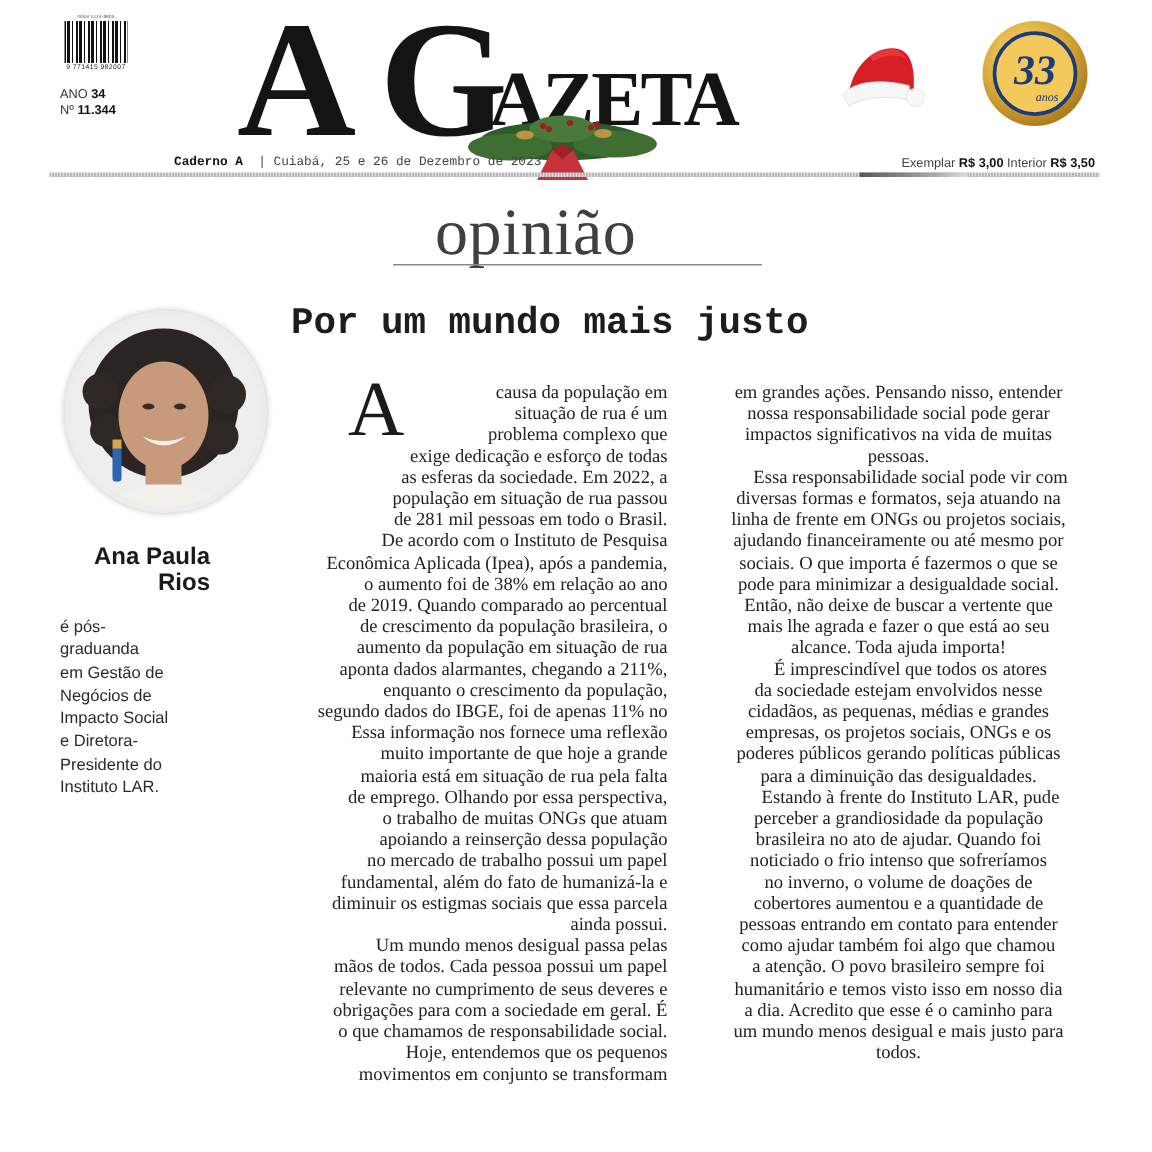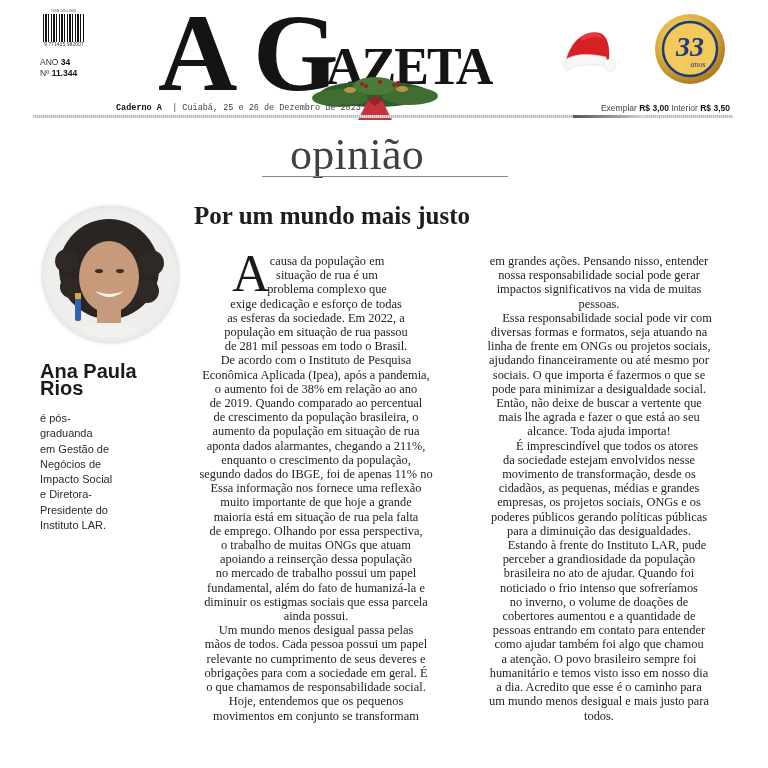--- a/index.html
+++ b/index.html
@@ -30,32 +30,32 @@
   .mast-rule { position:absolute; left:33px; top:115px; width:700px; height:3px; background:repeating-linear-gradient(90deg,#b9b9b9 0 1px,#e0e0e0 1px 2px); }
   .mast-rule-dark { position:absolute; left:573px; top:115px; width:72px; height:3px; background:linear-gradient(90deg,#555,#aaa 70%,#ddd); }
 
   
   .section-title { position:absolute; left:290px; top:132px; font-family:"Liberation Serif", serif; font-size:44px; line-height:46px; color:#404040; letter-spacing:0.3px; }
   .section-rule { position:absolute; left:262px; top:176px; width:246px; height:1px; background:#888; }
 
   
   .photo-wrap { position:absolute; left:43px; top:207px; width:135px; height:135px; border-radius:50%; background:#ececec; box-shadow:0 0 4px rgba(0,0,0,0.25); overflow:hidden; }
   .photo-inner { position:absolute; left:4px; top:4px; width:127px; height:127px; border-radius:50%; background:#f0efee; overflow:hidden; }
-  .author-name { position:absolute; left:40px; top:363px; width:100px; text-align:left; font-family:"Liberation Sans", sans-serif; font-weight:bold; font-size:20px; line-height:17px; color:#1a1a1a; }
+  .author-name { position:absolute; left:40px; top:363px; width:100px; text-align:right; font-family:"Liberation Sans", sans-serif; font-weight:bold; font-size:16px; line-height:17px; color:#1a1a1a; }
   .author-bio { position:absolute; left:40px; top:411px; width:100px; font-family:"Liberation Sans", sans-serif; font-size:11px; line-height:15.3px; color:#2a2a2a; }
 
   
-  .headline { position:absolute; left:194px; top:201px; font-family:Liberation Serif, serif; font-weight:bold; font-size:25px; line-height:30px; color:#1d1d1d; }
+  .headline { position:absolute; left:194px; top:201px; font-family:Liberation Mono, monospace; font-weight:bold; font-size:25px; line-height:30px; color:#1d1d1d; }
 
   
   .col { position:absolute; font-family:"Liberation Serif", serif; font-size:12.4px; line-height:14.2px; color:#222; }
   .col1 { left:187px; top:254px; width:258px; }
   .col2 { left:459px; top:254px; width:280px;text-align:center; }
   .line { display:block; white-space:nowrap; }
-  .col1 .line { text-align:center; }
+  .col1 .line { text-align:right; }
   .dropcap-row { position:relative; }
   .dropcap { position:absolute; left:45px; top:-4px; font-family:"Liberation Serif", serif; font-size:52px; line-height:48px; color:#1a1a1a; }
   .dc-lines { padding-left:22px; }
 </style>
 </head>
 <body>
 
 <div class="barcode">
   <div class="isbn">ISSN 1414-9605</div>
   <div class="bars"></div>
@@ -217,21 +217,20 @@
   <span class="line">diversas formas e formatos, seja atuando na</span>
   <span class="line">linha de frente em ONGs ou projetos sociais,</span>
   <span class="line">ajudando financeiramente ou até mesmo por</span>
   <span class="line">sociais. O que importa é fazermos o que se</span>
   <span class="line">pode para minimizar a desigualdade social.</span>
   <span class="line">Então, não deixe de buscar a vertente que</span>
   <span class="line">mais lhe agrada e fazer o que está ao seu</span>
   <span class="line">alcance. Toda ajuda importa!</span>
   <span class="line" style="padding-left:16px">É imprescindível que todos os atores</span>
   <span class="line">da sociedade estejam envolvidos nesse</span>
-  <span class="line">movimento de transformação, desde os</span>
   <span class="line">cidadãos, as pequenas, médias e grandes</span>
   <span class="line">empresas, os projetos sociais, ONGs e os</span>
   <span class="line">poderes públicos gerando políticas públicas</span>
   <span class="line">para a diminuição das desigualdades.</span>
   <span class="line" style="padding-left:16px">Estando à frente do Instituto LAR, pude</span>
   <span class="line">perceber a grandiosidade da população</span>
   <span class="line">brasileira no ato de ajudar. Quando foi</span>
   <span class="line">noticiado o frio intenso que sofreríamos</span>
   <span class="line">no inverno, o volume de doações de</span>
   <span class="line">cobertores aumentou e a quantidade de</span>

